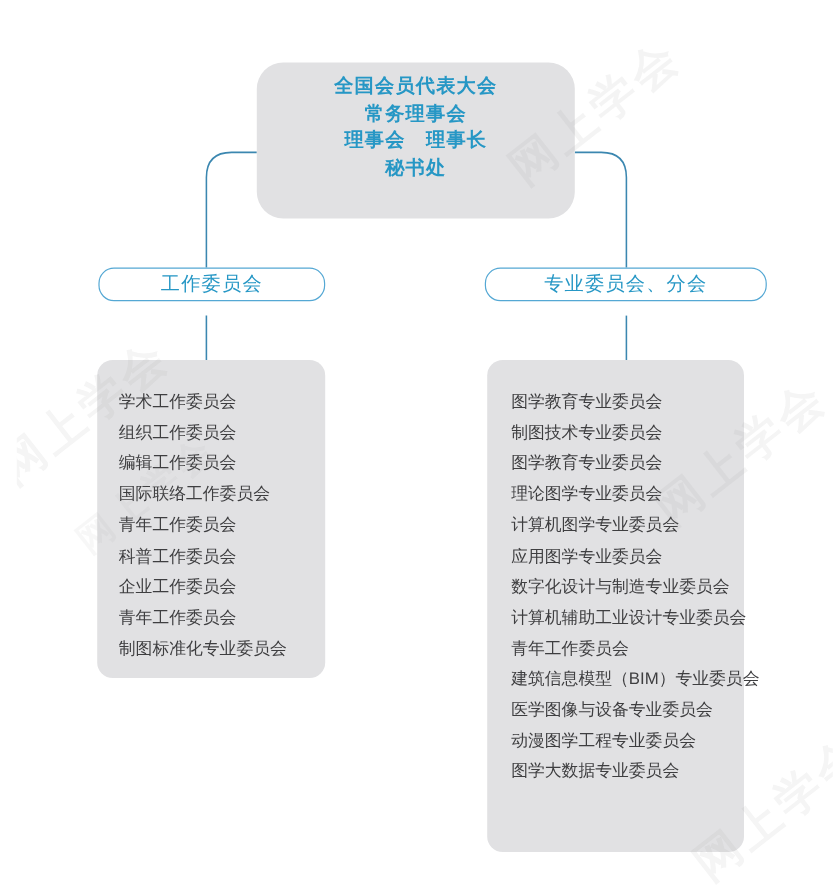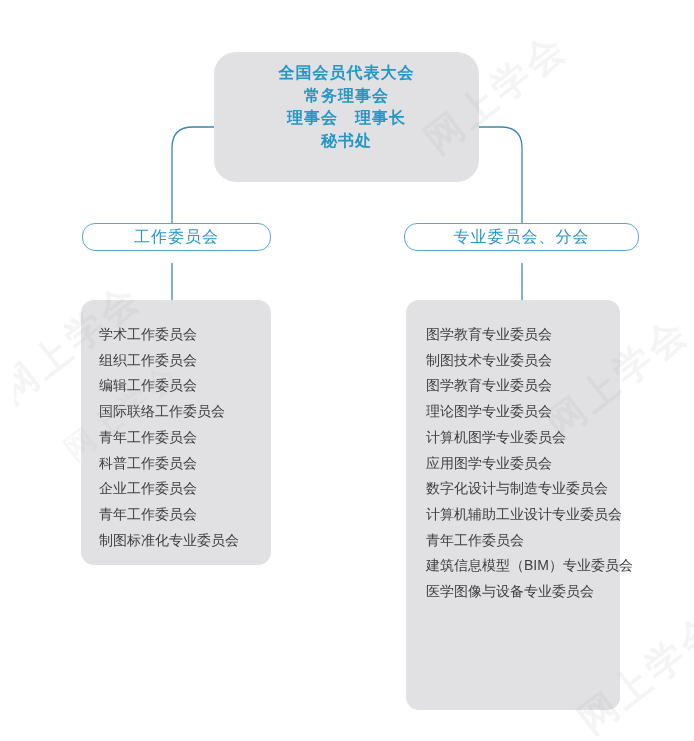--- a/index.html
+++ b/index.html
@@ -147,20 +147,22 @@
       <div class="list-item">制图技术专业委员会</div>
       <div class="list-item">图学教育专业委员会</div>
       <div class="list-item">理论图学专业委员会</div>
       <div class="list-item">计算机图学专业委员会</div>
       <div class="list-item">应用图学专业委员会</div>
       <div class="list-item">数字化设计与制造专业委员会</div>
       <div class="list-item">计算机辅助工业设计专业委员会</div>
       <div class="list-item">青年工作委员会</div>
       <div class="list-item">建筑信息模型（BIM）专业委员会</div>
       <div class="list-item">医学图像与设备专业委员会</div>
+      <div class="list-item">动漫图学工程专业委员会</div>
+      <div class="list-item">图学大数据专业委员会</div>
     </div>
 
   <div class="watermark wm-1">网上学会</div>
   <div class="watermark wm-2">网上学会</div>
   <div class="watermark wm-3">网上学会</div>
   <div class="watermark wm-4">网上学会</div>
   <div class="watermark wm-5">网上学会</div>
 
 </div>
 

